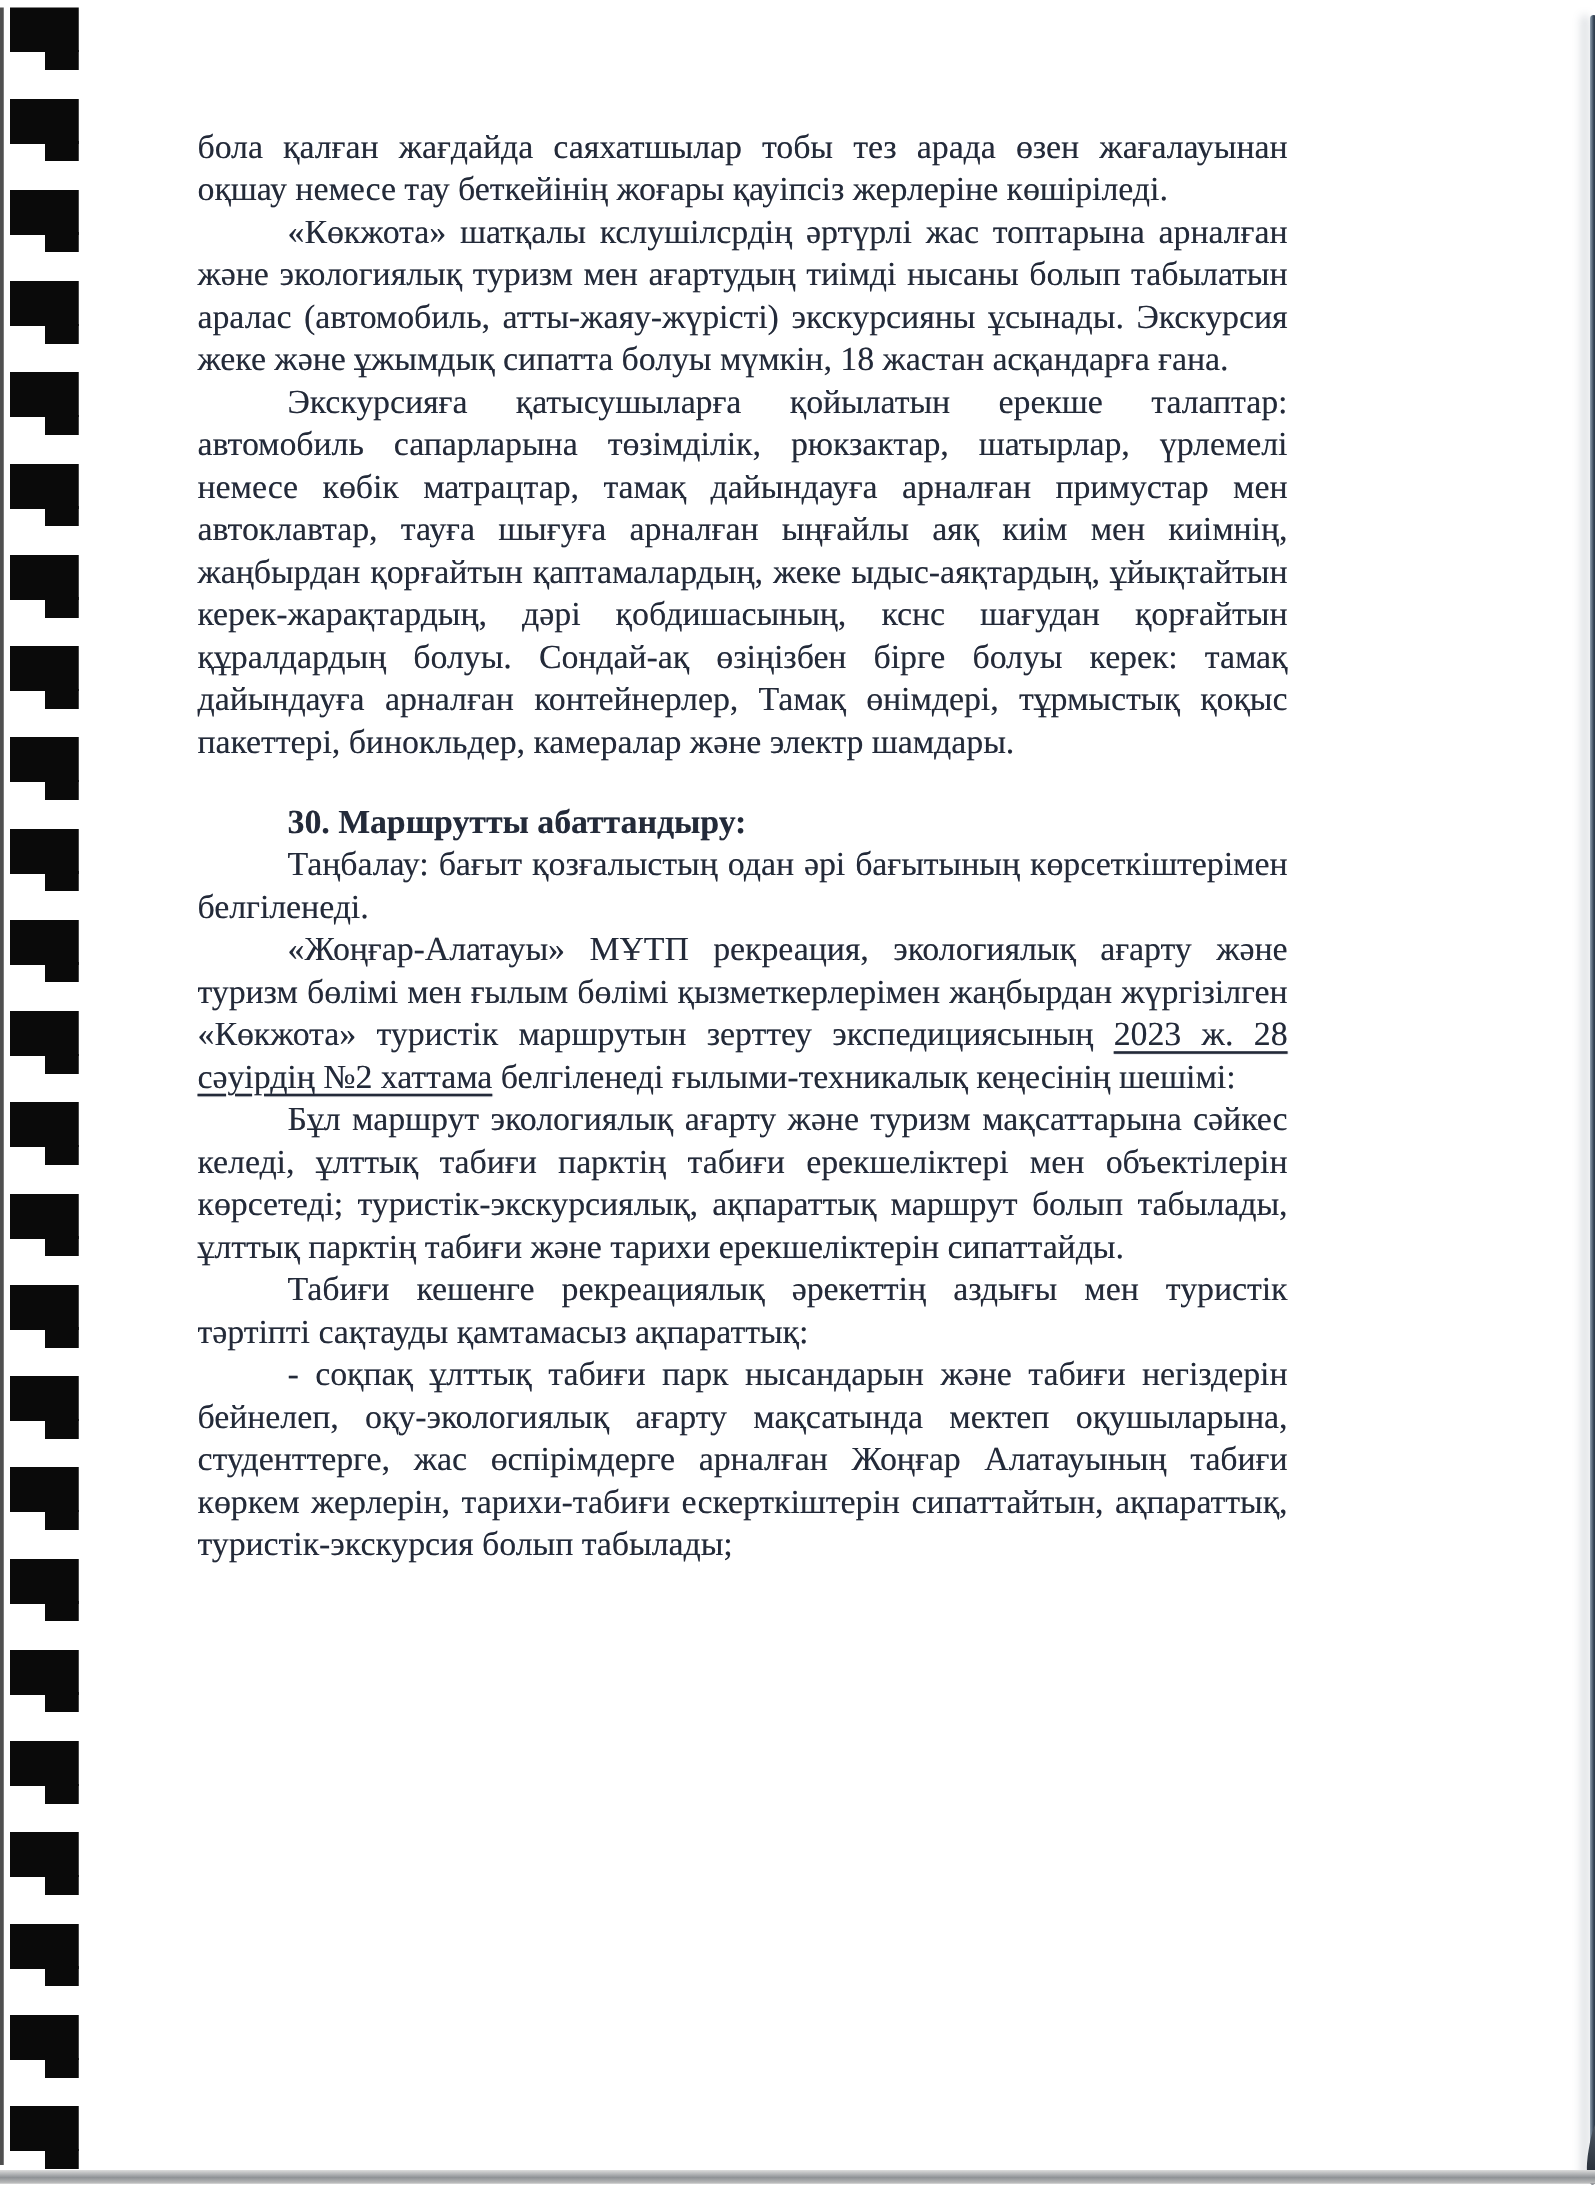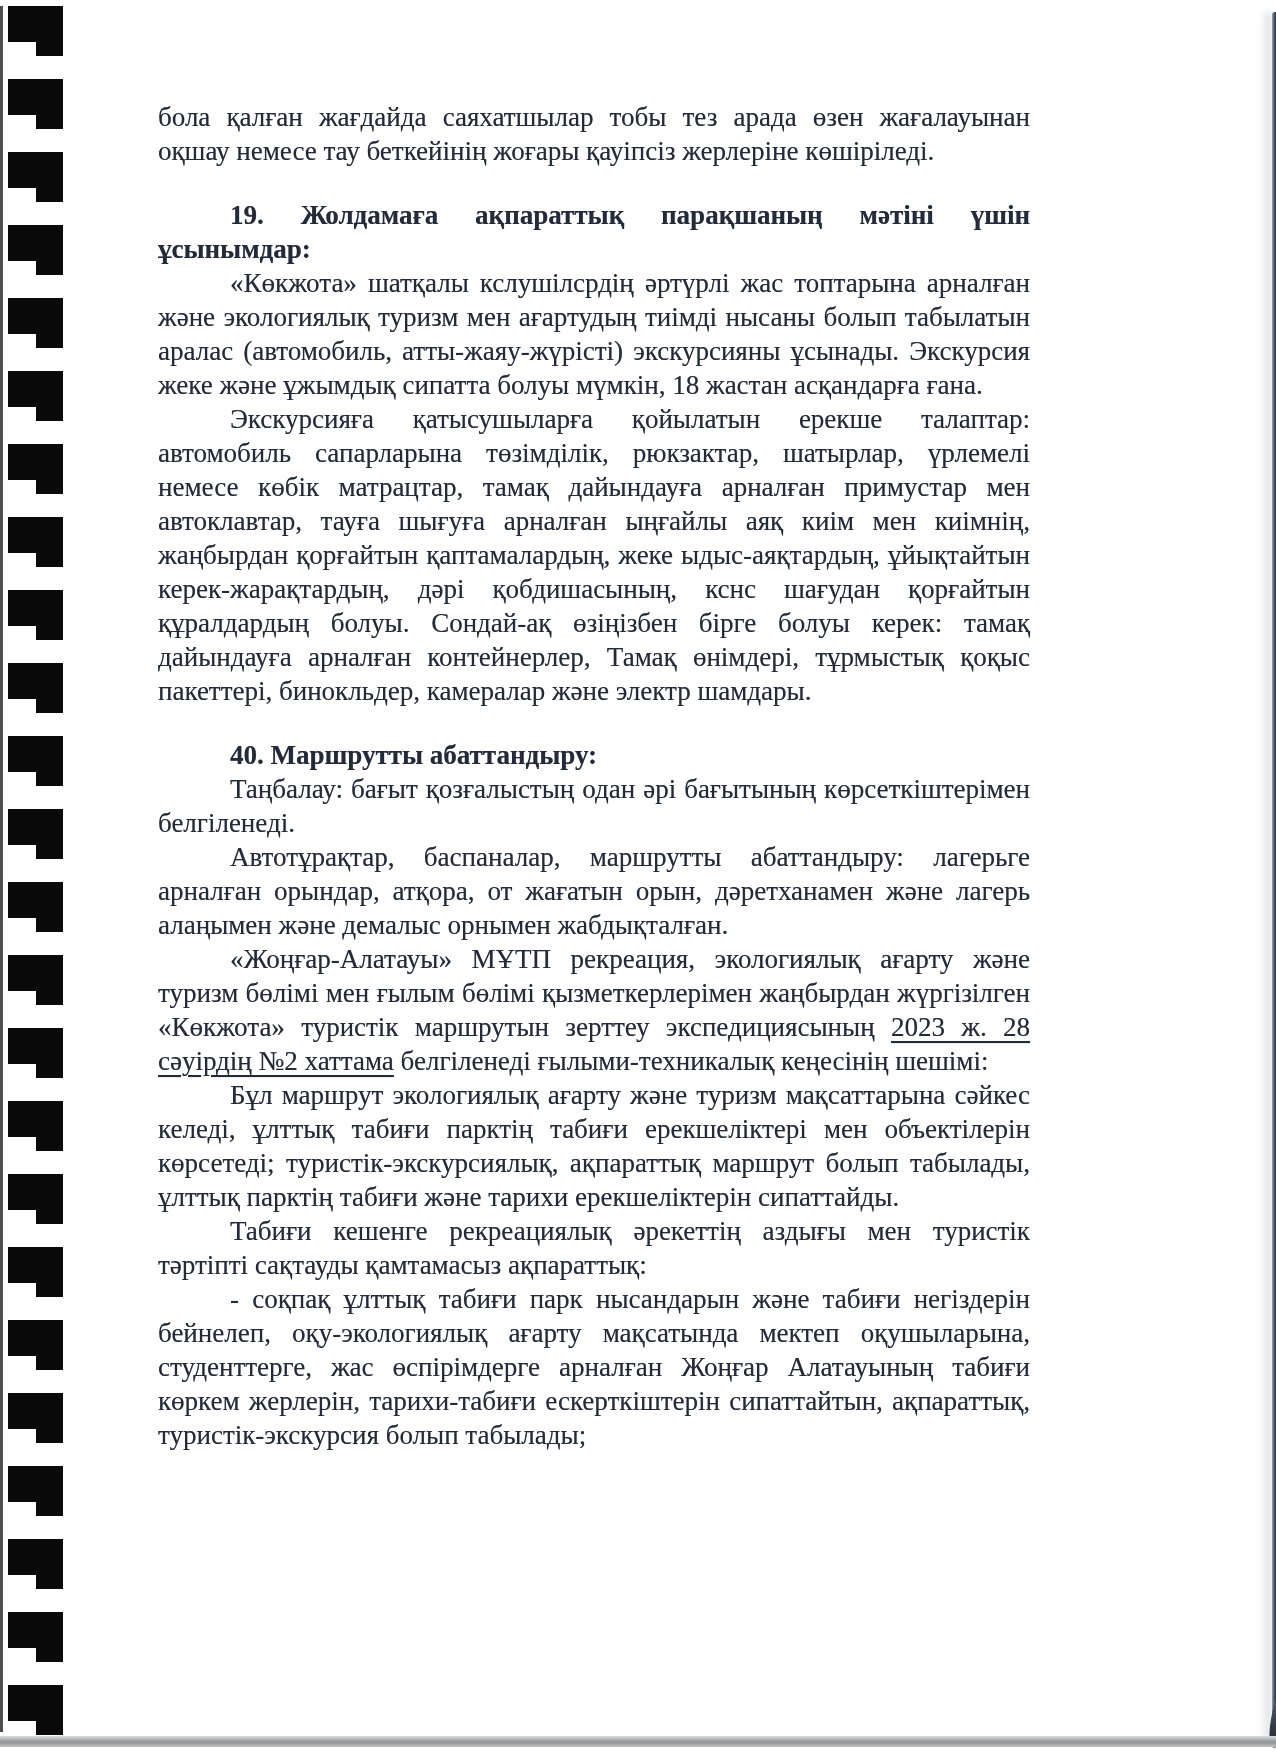--- a/index.html
+++ b/index.html
@@ -72,27 +72,25 @@
   <div class="comb-binding"></div>
 
   <div class="page-edge-line"></div>
   <div class="scan-corner-mark"></div>
   <div class="scan-edge-shadow"></div>
 
   <div class="text-block">
 
     <p class="intro">бола қалған жағдайда саяхатшылар тобы тез арада өзен жағалауынан оқшау немесе тау беткейінің жоғары қауіпсіз жерлеріне көшіріледі.</p>
 
-    <p class="heading">19. Жолдамаға ақпараттық парақшаның мәтіні үшін ұсынымдар:</p>
     <p>«Көкжота» шатқалы кслушілсрдің әртүрлі жас топтарына арналған және экологиялық туризм мен ағартудың тиімді нысаны болып табылатын аралас (автомобиль, атты-жаяу-жүрісті) экскурсияны ұсынады. Экскурсия жеке және ұжымдық сипатта болуы мүмкін, 18 жастан асқандарға ғана.</p>
     <p>Экскурсияға қатысушыларға қойылатын ерекше талаптар: автомобиль сапарларына төзімділік, рюкзактар, шатырлар, үрлемелі немесе көбік матрацтар, тамақ дайындауға арналған примустар мен автоклавтар, тауға шығуға арналған ыңғайлы аяқ киім мен киімнің, жаңбырдан қорғайтын қаптамалардың, жеке ыдыс-аяқтардың, ұйықтайтын керек-жарақтардың, дәрі қобдишасының, кснс шағудан қорғайтын құралдардың болуы. Сондай-ақ өзіңізбен бірге болуы керек: тамақ дайындауға арналған контейнерлер, Тамақ өнімдері, тұрмыстық қоқыс пакеттері, бинокльдер, камералар және электр шамдары.</p>
 
-    <p class="heading">40. Маршрутты абаттандыру:</p>
+    <p class="heading">30. Маршрутты абаттандыру:</p>
     <p>Таңбалау: бағыт қозғалыстың одан әрі бағытының көрсеткіштерімен белгіленеді.</p>
-    <p>Автотұрақтар, баспаналар, маршрутты абаттандыру: лагерьге арналған орындар, атқора, от жағатын орын, дәретханамен және лагерь алаңымен және демалыс орнымен жабдықталған.</p>
 
     <p>
       <span>«Жоңғар-Алатауы» МҰТП рекреация, экологиялық ағарту және туризм бөлімі мен ғылым бөлімі қызметкерлерімен жаңбырдан жүргізілген «Көкжота» туристік маршрутын зерттеу экспедициясының </span><span class="u">2023 ж. 28 сәуірдің №2 хаттама</span><span> белгіленеді ғылыми-техникалық кеңесінің шешімі:</span>
     </p>
     <p>Бұл маршрут экологиялық ағарту және туризм мақсаттарына сәйкес келеді, ұлттық табиғи парктің табиғи ерекшеліктері мен объектілерін көрсетеді; туристік-экскурсиялық, ақпараттық маршрут болып табылады, ұлттық парктің табиғи және тарихи ерекшеліктерін сипаттайды.</p>
     <p>Табиғи кешенге рекреациялық әрекеттің аздығы мен туристік тәртіпті сақтауды қамтамасыз ақпараттық:</p>
     <p>- соқпақ ұлттық табиғи парк нысандарын және табиғи негіздерін бейнелеп, оқу-экологиялық ағарту мақсатында мектеп оқушыларына, студенттерге, жас өспірімдерге арналған Жоңғар Алатауының табиғи көркем жерлерін, тарихи-табиғи ескерткіштерін сипаттайтын, ақпараттық, туристік-экскурсия болып табылады;</p>
 
   </div>
 </div>

